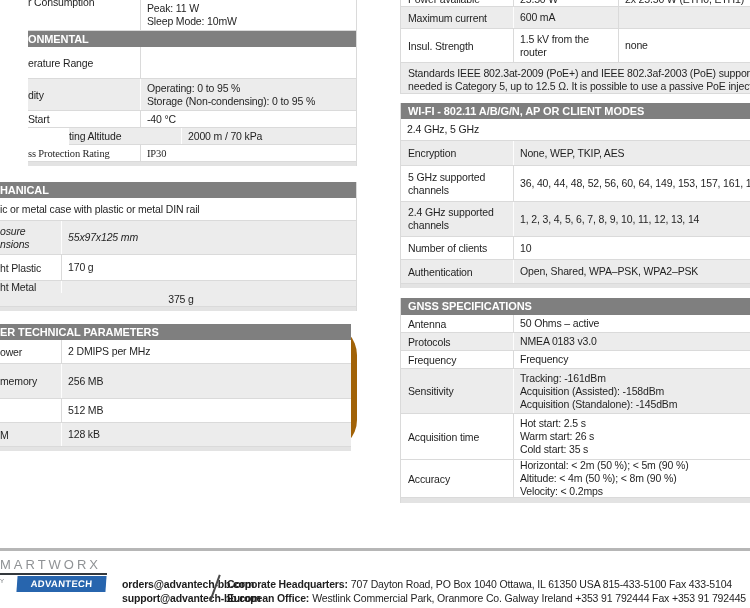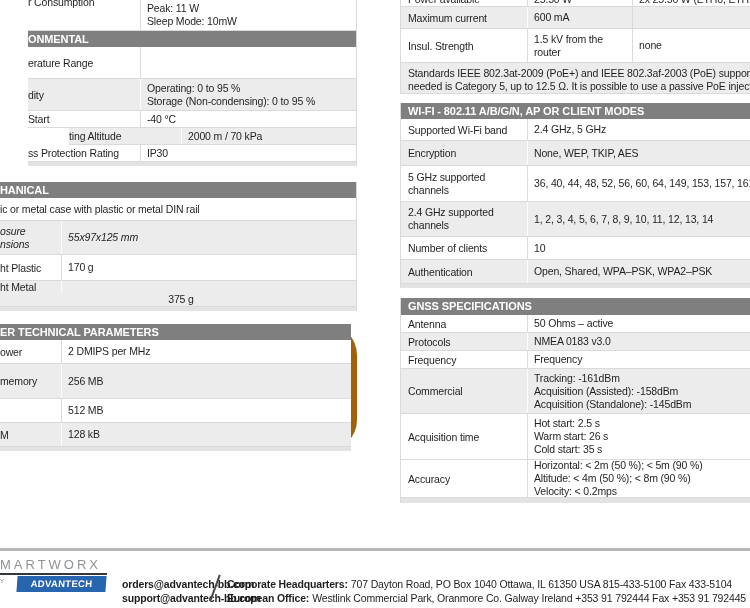--- a/index.html
+++ b/index.html
@@ -14,21 +14,21 @@
       font-weight:bold;font-size:11px;letter-spacing:-0.1px;white-space:nowrap;overflow:hidden;}
   .rt .hb{padding-left:7px;}
   .r{display:flex;align-items:center;box-sizing:border-box;background:#fff;
      border-bottom:1px solid #dadada;overflow:hidden;}
   .g{background:#ececec;}
   .lc{align-self:stretch;display:flex;align-items:center;flex:none;
       border-right:1px solid #dadada;box-sizing:border-box;overflow:hidden;}
   .g .lc{border-right-color:#fdfdfd;}
   .lt .lc{width:113px;}
   .lt2 .lc{width:62px;}
-  .rt .lc{width:127px;padding-left:7px;}
+  .rt .lc{width:113px;padding-left:7px;}
   .vc{padding-left:6px;line-height:13px;}
   .c2{width:105px;align-self:stretch;display:flex;align-items:center;flex:none;
       padding-left:6px;border-right:1px solid #dadada;box-sizing:border-box;}
   .line{line-height:13px;white-space:nowrap;}
   .endbar{height:4px;background:#e3e3e3;}
   .note{padding:4px 0 0 7px;}
   .fullrow{display:block;line-height:22px;white-space:nowrap;}
   
   .sliver{height:7px;align-items:flex-start;}
   .sliver .cuttxt{margin-top:-7px;line-height:13px;white-space:nowrap;display:block;}
@@ -88,21 +88,21 @@
       </div>
   </div>
   <div class="r g" style="height:17px;margin-left:41px;">
     <div class="lc">
         <div>ting Altitude</div>
       </div>
     <div class="vc">
         <div class="line">2000 m / 70 kPa</div>
       </div>
   </div>
-  <div class="r" style="height:17px;">
+  <div class="r" style="height:17px;font-family:Liberation Serif, serif;">
     <div class="lc">
         <div>ss Protection Rating</div>
       </div>
     <div class="vc">
         <div class="line">IP30</div>
       </div>
   </div>
   <div class="endbar"></div>
 </div>
 
@@ -217,23 +217,20 @@
   </div>
   <div class="g note" style="height:26px;border-bottom:1px solid #dadada;">
     <div class="line">Standards IEEE 802.3at-2009 (PoE+) and IEEE 802.3af-2003 (PoE) supported. Ca</div>
     <div class="line">needed is Category 5, up to 12.5 Ω. It is possible to use a passive PoE injector</div>
   </div>
 </div>
 
 <div class="tbl rt" style="left:400px;top:103px;width:390px;border-left:1px solid #dadada;">
   <div class="hb">WI-FI - 802.11 A/B/G/N, AP OR CLIENT MODES</div>
   <div class="r" style="height:22px;">
-    <div class="lc">
-        <div>Supported Wi-Fi band</div>
-      </div>
     <div class="vc">
         <div class="line">2.4 GHz, 5 GHz</div>
       </div>
   </div>
   <div class="r g" style="height:25px;">
     <div class="lc">
         <div>Encryption</div>
       </div>
     <div class="vc">
         <div class="line">None, WEP, TKIP, AES</div>
@@ -301,21 +298,21 @@
   <div class="r" style="height:18px;">
     <div class="lc">
         <div>Frequency</div>
       </div>
     <div class="vc">
         <div class="line">Frequency</div>
       </div>
   </div>
   <div class="r g" style="height:45px;">
     <div class="lc">
-        <div>Commercial</div>
+        <div>Sensitivity</div>
       </div>
     <div class="vc">
       <div class="line">Tracking: -161dBm</div>
       <div class="line">Acquisition (Assisted): -158dBm</div>
       <div class="line">Acquisition (Standalone): -145dBm</div>
     </div>
   </div>
   <div class="r" style="height:46px;">
     <div class="lc">
         <div>Acquisition time</div>

